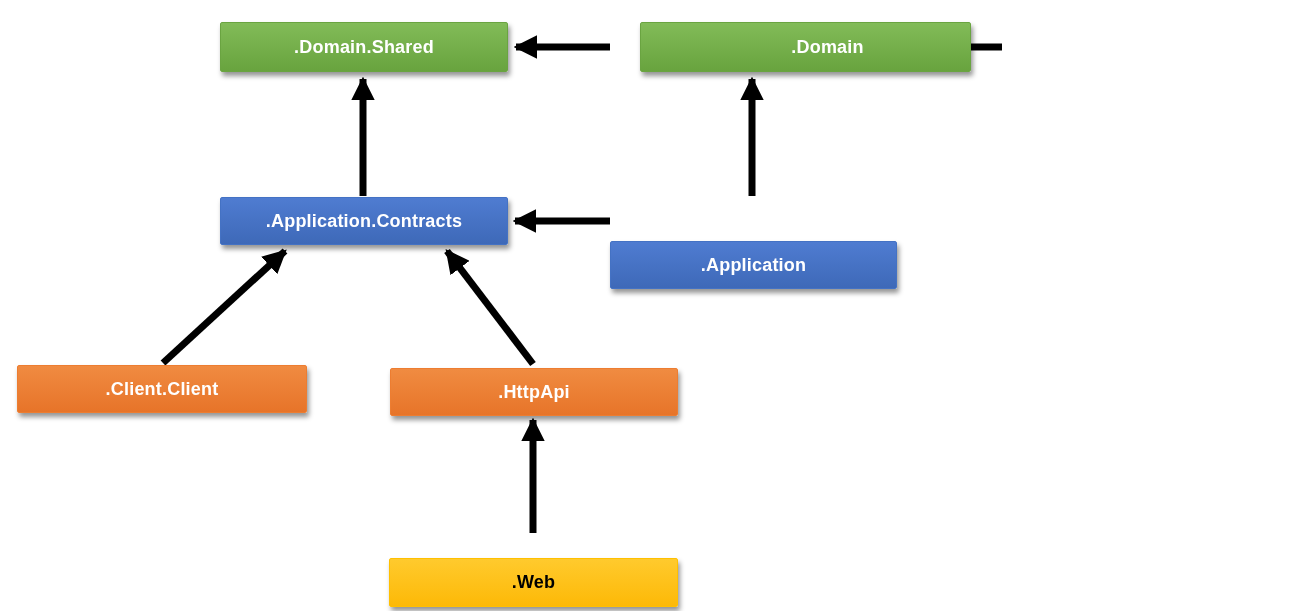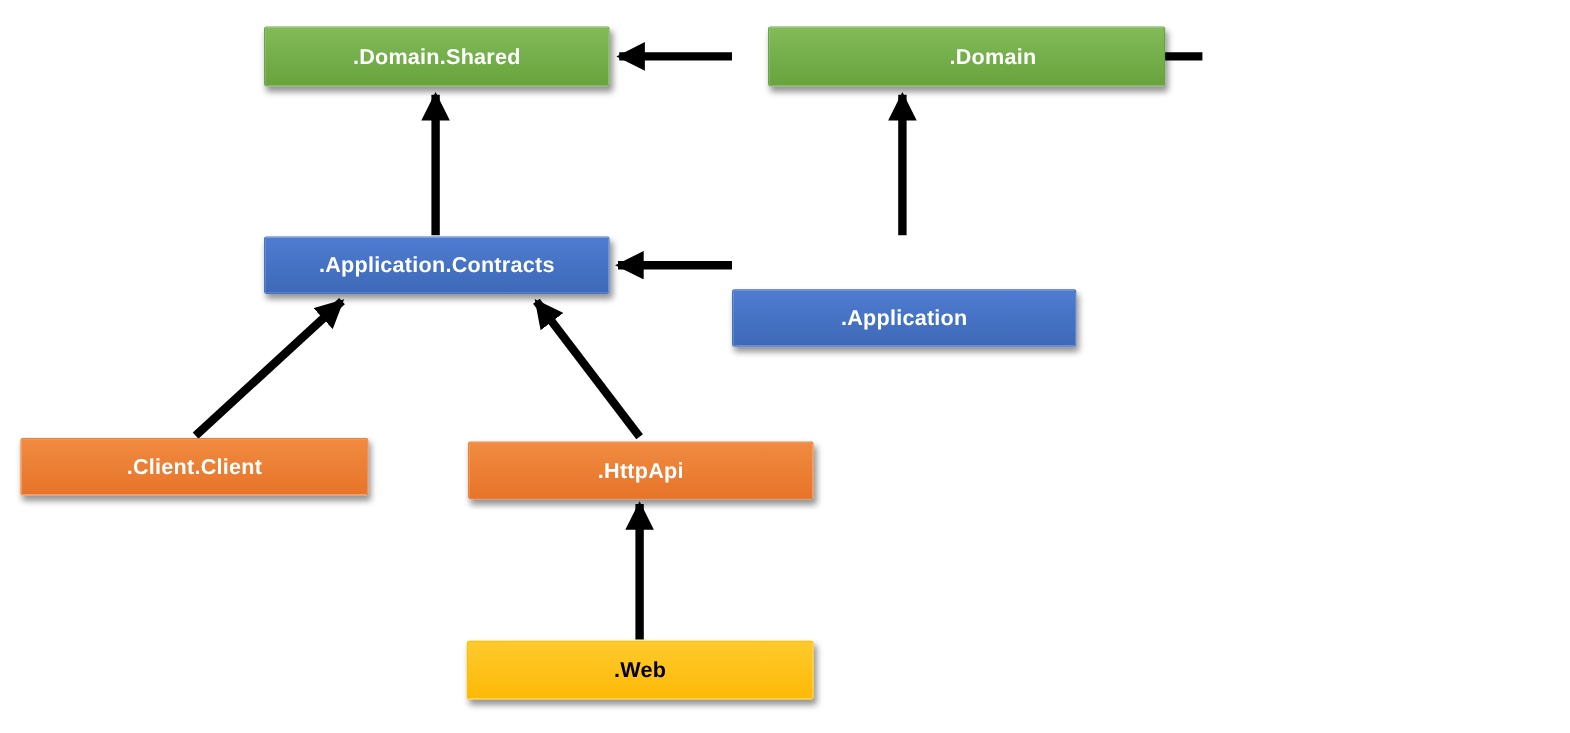--- a/index.html
+++ b/index.html
@@ -26,21 +26,21 @@
     color: #ffffff;
     border-radius: 2px;
     box-shadow: 2px 4px 5px rgba(0,0,0,0.42);
     letter-spacing: 0.2px;
     white-space: nowrap;
   }
   .green  { background: linear-gradient(#82bb58, #68a33e); border: 1px solid #6aa441; }
   .gray   { background: linear-gradient(#b3b3b3, #9c9c9c); border: 1px solid #a3a3a3; }
   .blue   { background: linear-gradient(#4f7cd1, #3e69b8); border: 1px solid #4472c4; }
   .orange { background: linear-gradient(#f08b41, #e77429); border: 1px solid #ed7d31; }
-  .yellow { background: linear-gradient(#ffca2d, #fdb907); border: 1px solid #ffc000; color: #000000; }
+  .yellow { background: linear-gradient(#ffca2d, #fdb907); border: 1px solid #ffc000; color: #000000; margin-top: 24px; }
 
   #n-domain-shared   { left: 220px;  top: 22px;  width: 286px; height: 48px; }
   #n-domain          { left: 640px;  top: 22px;  width: 285px; height: 48px; padding-left: 44px; }
   #n-efcore          { left: 1003px; top: 22px;  width: 287px; height: 48px; }
   #n-app-contracts   { left: 220px;  top: 197px; width: 286px; height: 46px; }
   #n-application     { left: 610px;  top: 201px; width: 285px; height: 46px; margin-top: 40px; }
   #n-httpapi-client  { left: 17px;   top: 365px; width: 288px; height: 46px; }
   #n-httpapi         { left: 390px;  top: 368px; width: 286px; height: 46px; }
   #n-web             { left: 389px;  top: 534px; width: 287px; height: 47px; }
 

